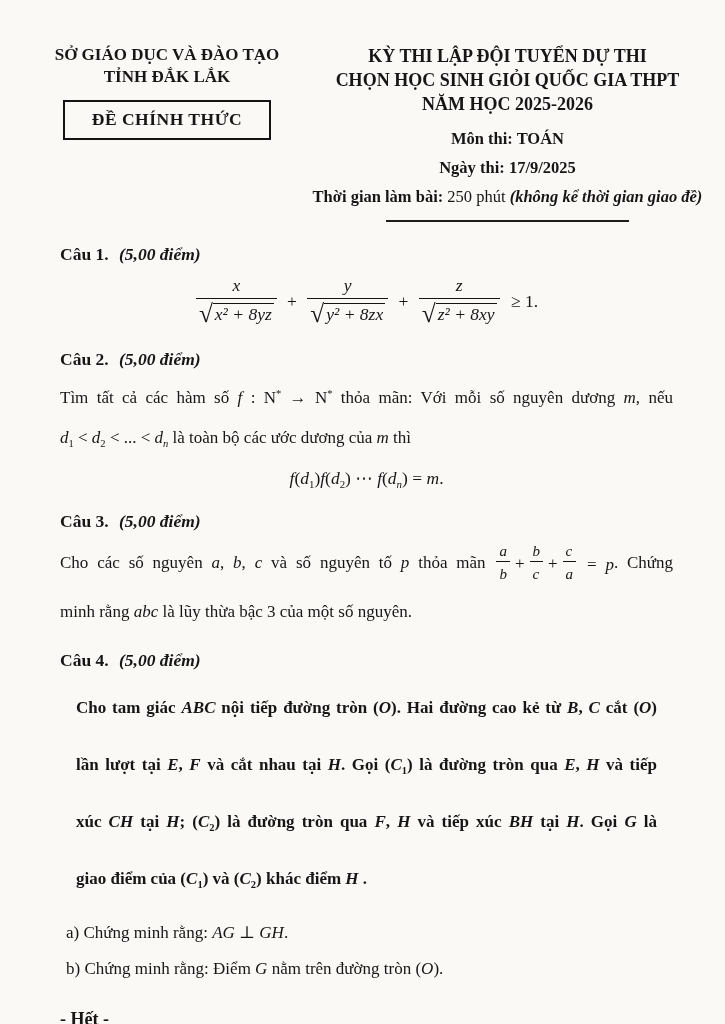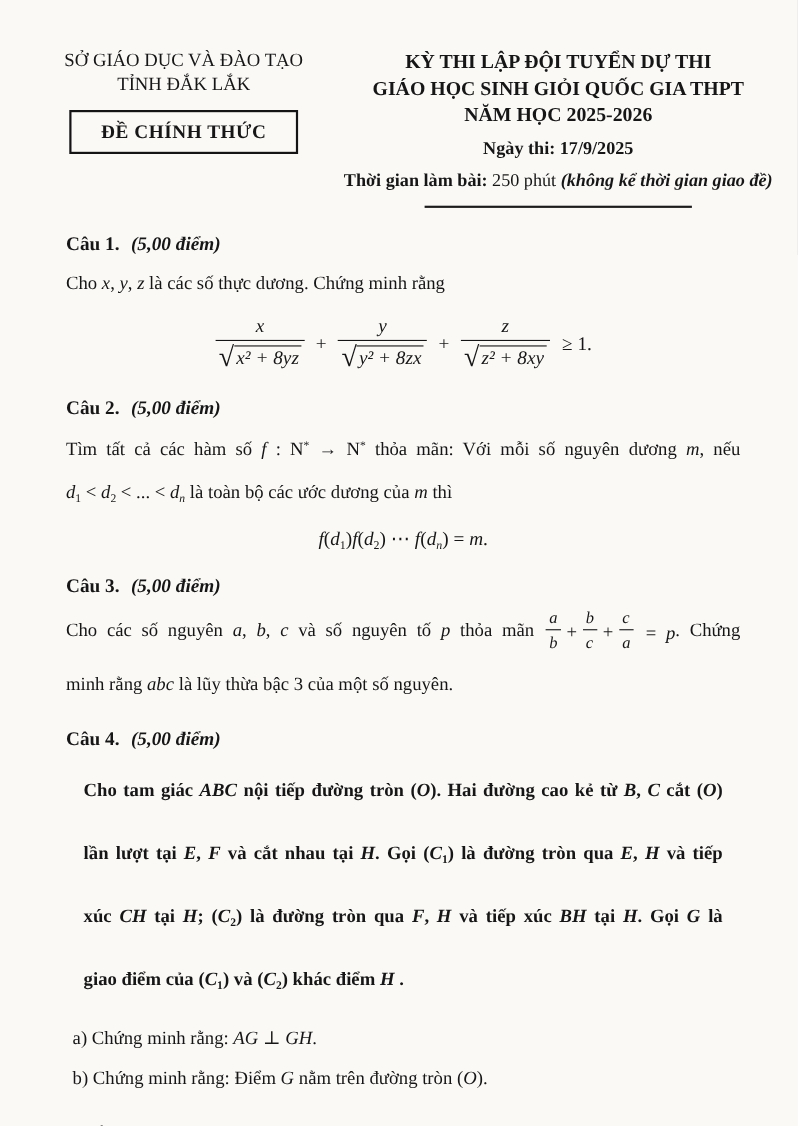--- a/index.html
+++ b/index.html
@@ -16,21 +16,21 @@
     padding:44px 0 0 0;
   }
   .it{font-style:italic;}
   sub,sup{line-height:0;font-size:0.62em;}
   sub{vertical-align:-0.35em;}
   sup{vertical-align:0.55em;}
 
   
   .header{display:flex;align-items:flex-start;}
   .h-left{width:250px;margin-left:42px;text-align:center;flex:none;}
-  .h-left .ln{font-weight:normal;font-size:17px;line-height:1.3;}
+  .h-left .ln{font-weight:bold;font-size:17px;line-height:1.3;}
   .official-box{
     display:inline-block;margin-top:12px;
     border:2.5px solid #141414;
     padding:7px 27px 8px;
     font-weight:bold;font-size:17.5px;
     letter-spacing:0.5px;
   }
   .h-right{flex:1;margin-left:12px;margin-right:14px;text-align:center;}
   .h-right .ln{font-weight:bold;font-size:18px;line-height:1.34;}
   .h-right .meta{font-weight:bold;font-size:16.5px;margin-top:9px;}
@@ -84,36 +84,36 @@
 <div class="sheet">
 
   <div class="header">
     <div class="h-left">
       <div class="ln">SỞ GIÁO DỤC VÀ ĐÀO TẠO</div>
       <div class="ln">TỈNH ĐẮK LẮK</div>
       <div class="official-box">ĐỀ CHÍNH THỨC</div>
     </div>
     <div class="h-right">
       <div class="ln">KỲ THI LẬP ĐỘI TUYỂN DỰ THI</div>
-      <div class="ln">GIÁO HỌC SINH GIỎI QUỐC GIA THPT</div>
+      <div class="ln">CHỌN HỌC SINH GIỎI QUỐC GIA THPT</div>
       <div class="ln">NĂM HỌC 2025-2026</div>
+      <div class="meta first"><span>Môn thi: </span><span>TOÁN</span></div>
       <div class="meta"><span>Ngày thi: </span><span>17/9/2025</span></div>
       <div class="meta duration"><span>Thời gian làm bài: </span><span class="val">250 phút </span><span class="note">(không kể thời gian giao đề)</span></div>
       <hr class="h-divider">
     </div>
   </div>
 
   <div class="doc">
 
     <div>
       <div class="prob-head">
         <span class="num">Câu 1.</span>
         <span class="points">(5,00 điểm)</span>
       </div>
-      <div class="para"><span>Cho </span><span class="it">x</span><span>, </span><span class="it">y</span><span>, </span><span class="it">z</span><span> là các số thực dương. Chứng minh rằng</span></div>
       <div class="display-math">
         <span class="frac">
           <span class="num it">x</span>
           <span class="den"><span class="rsign">√</span><span class="rad it">x² + 8yz</span></span>
         </span>
         <span class="op">+</span>
         <span class="frac">
           <span class="num it">y</span>
           <span class="den"><span class="rsign">√</span><span class="rad it">y² + 8zx</span></span>
         </span>

